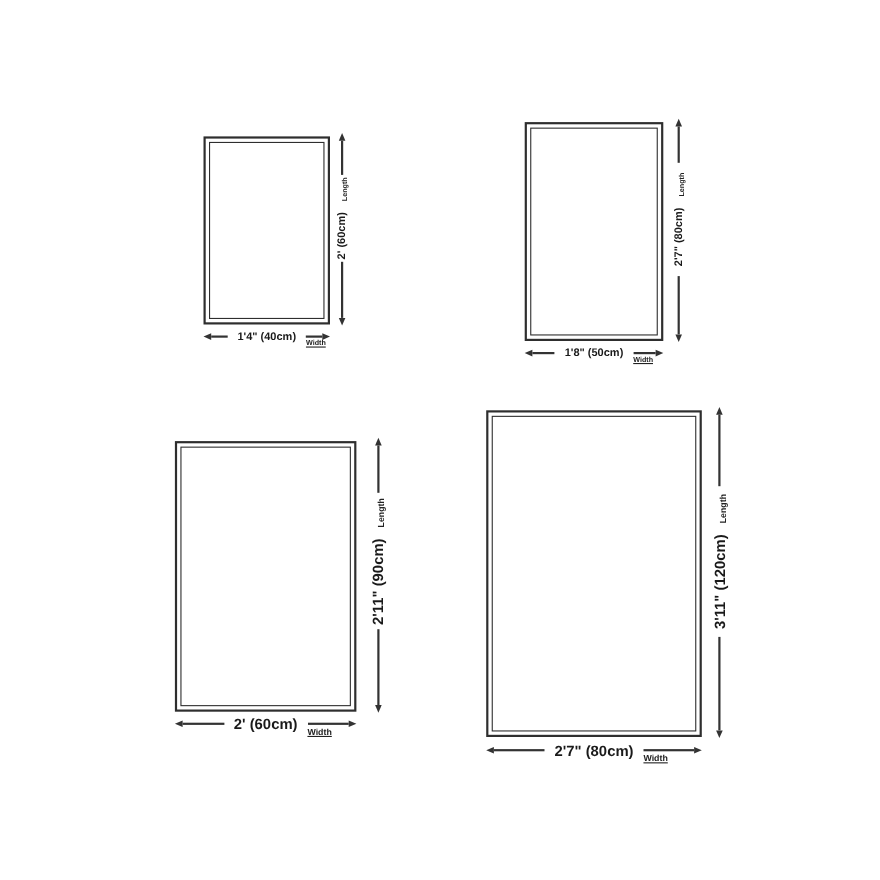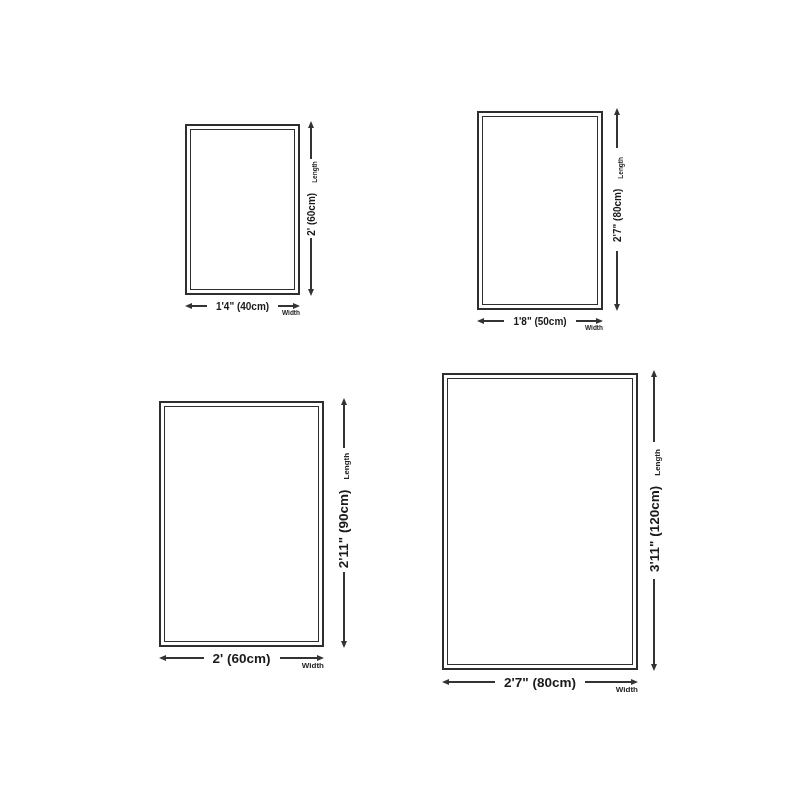--- a/index.html
+++ b/index.html
@@ -83,21 +83,22 @@
     align-items: center;
     position: relative;
     height: 10px;
   }
   .hseg .line { height: 1.5px; background: #333; flex: 1; }
   .hmain { margin: 0 9px; white-space: nowrap; }
   .width-label {
     position: absolute;
     top: 8px;
     left: 0; right: 0;
-    text-align: right;
+    text-align: left;
+    text-decoration: underline;
   }
 
   .dim-main { font-weight: 700; color: #1a1a1a; }
   .dim-sub  { font-weight: 700; color: #222222; }
 
   .size-s .dim-main { font-size: 10px; }
   .size-s .dim-sub  { font-size: 6.5px; }
   .size-l .dim-main { font-size: 13.5px; }
   .size-l .dim-sub  { font-size: 8px; }
 </style>

